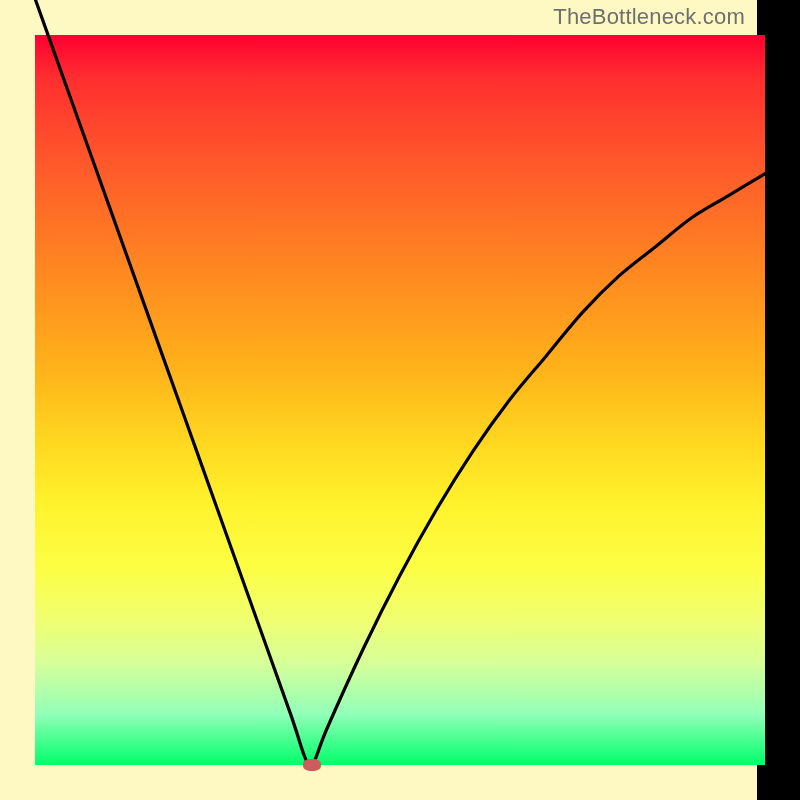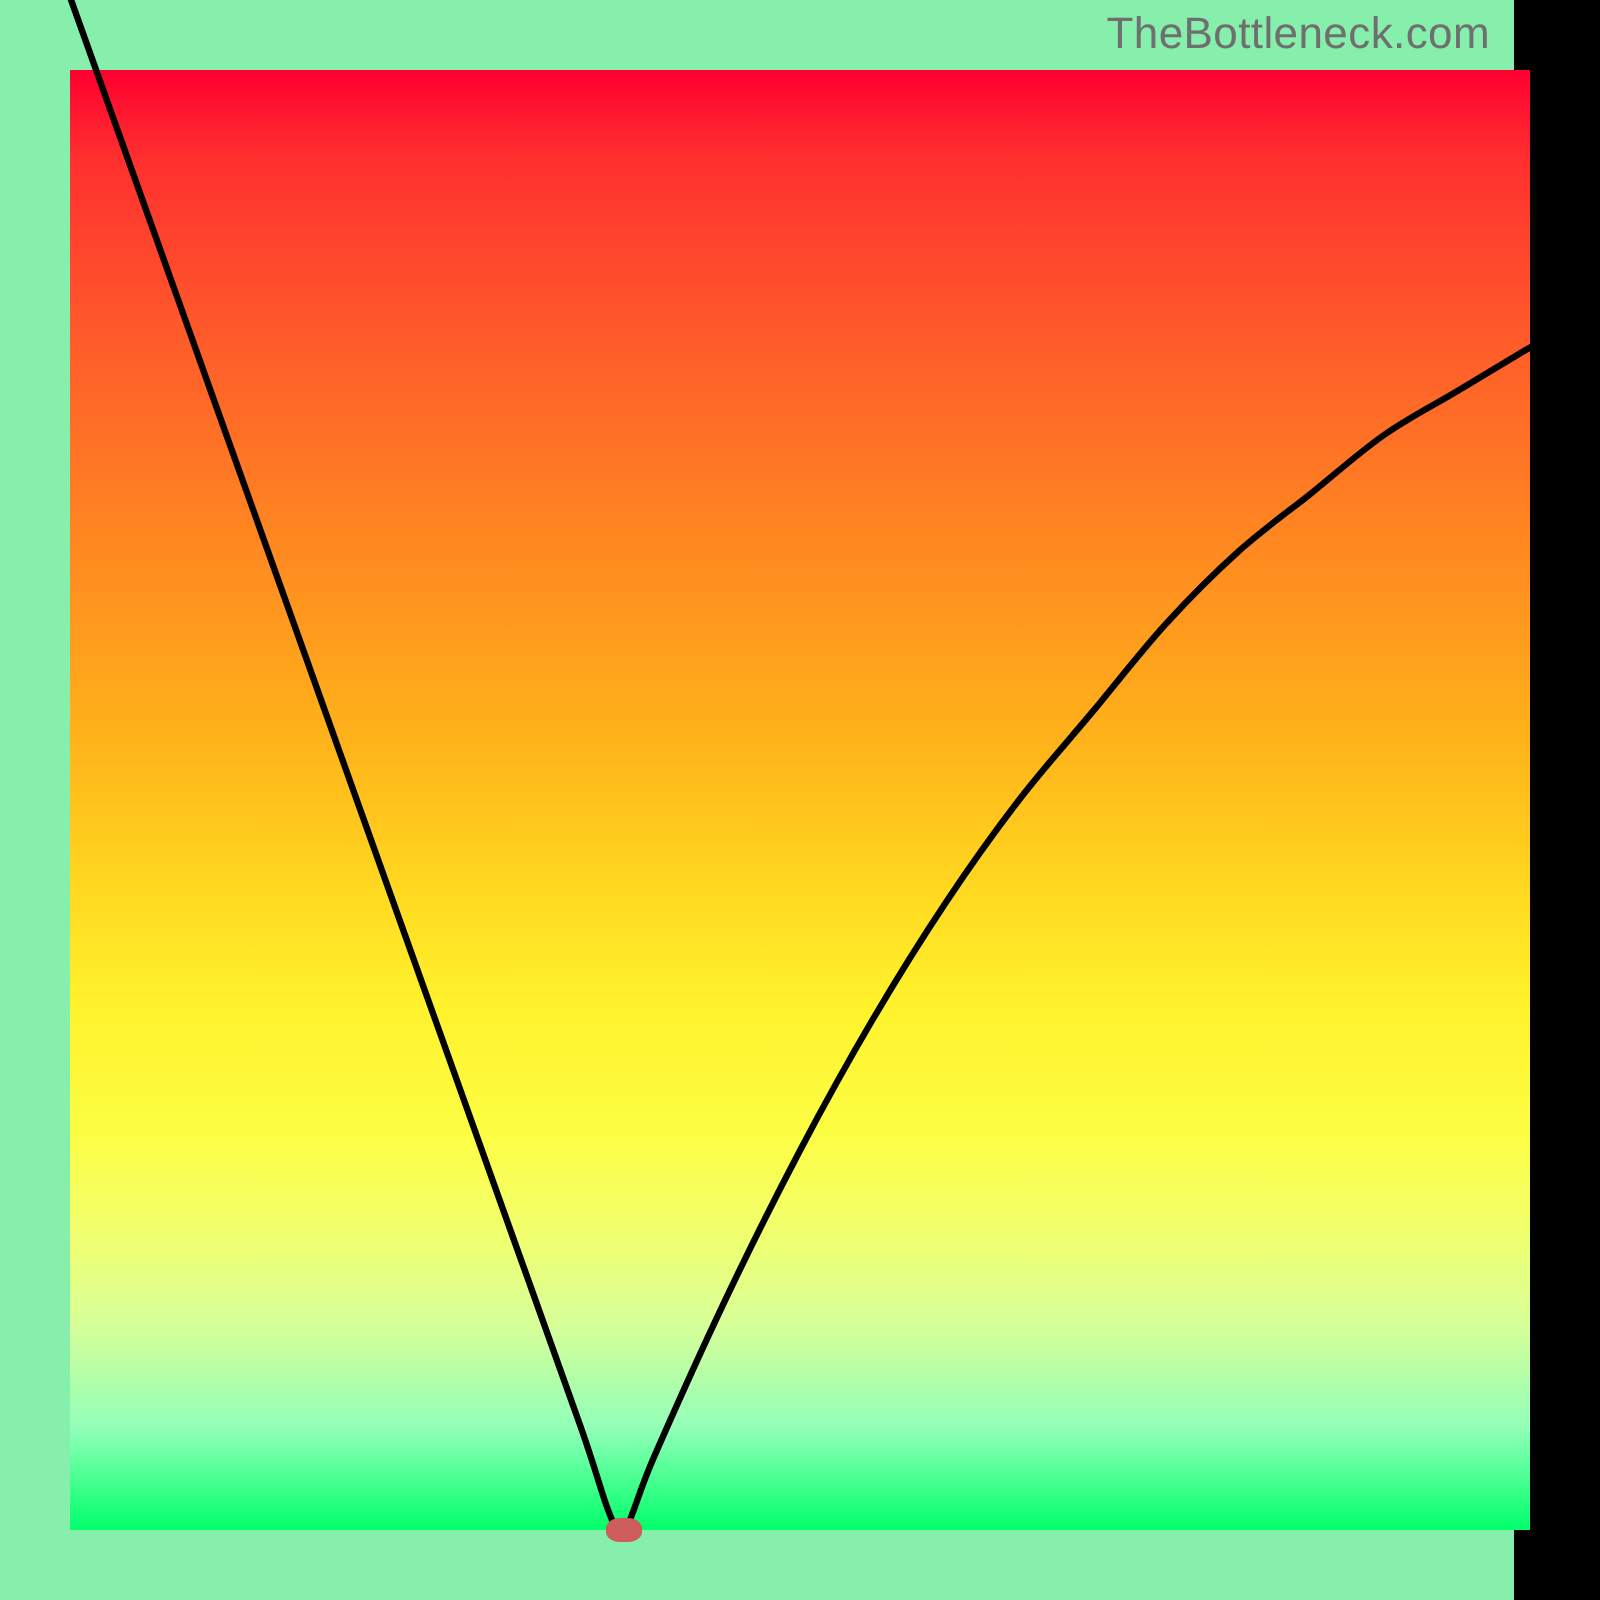--- a/index.html
+++ b/index.html
@@ -8,21 +8,21 @@
     width: 800px;
     height: 800px;
     overflow: hidden;
     background: #000;
     font-family: Arial, Helvetica, sans-serif;
   }
   .frame {
     position: relative;
     width: 757px;
     height: 800px;
-    background: #86efac;
+    background: #fef9c3;
   }
   .plot-area {
     position: absolute;
     left: 35px;
     top: 35px;
     width: 730px;
     height: 730px;
     background: linear-gradient(to bottom,
       #ff0030 0%,
       #ff2f2f 6%,

